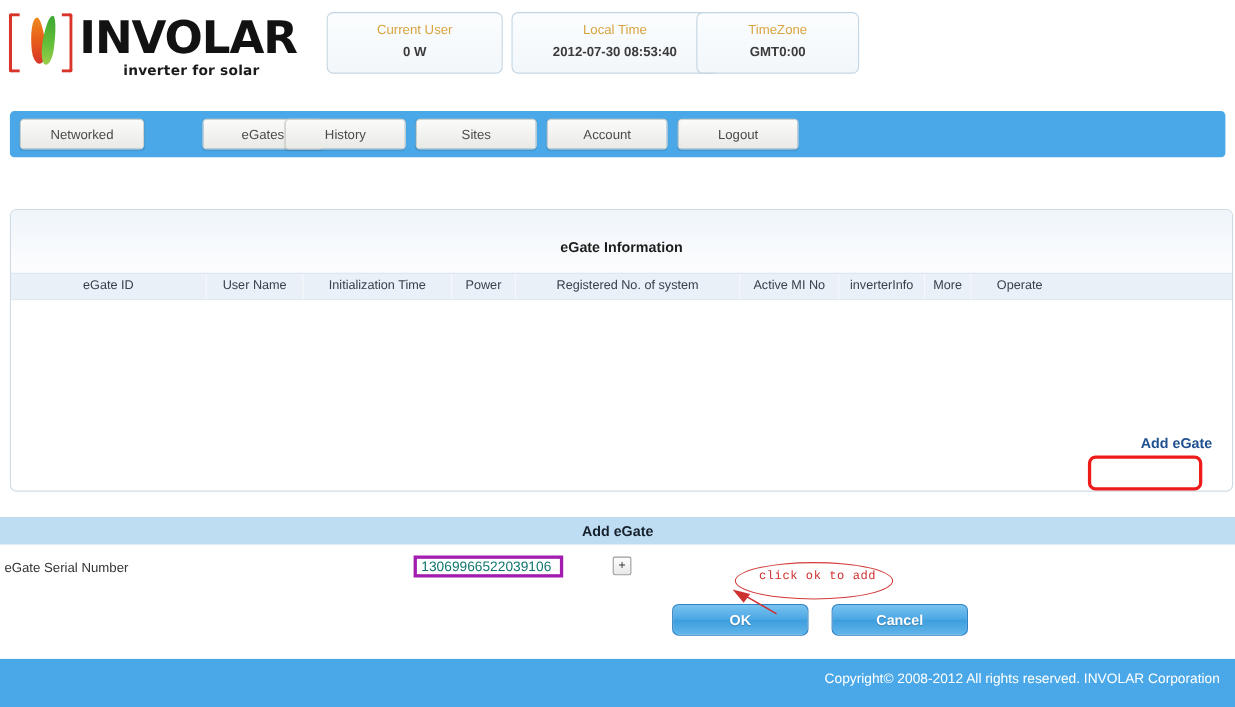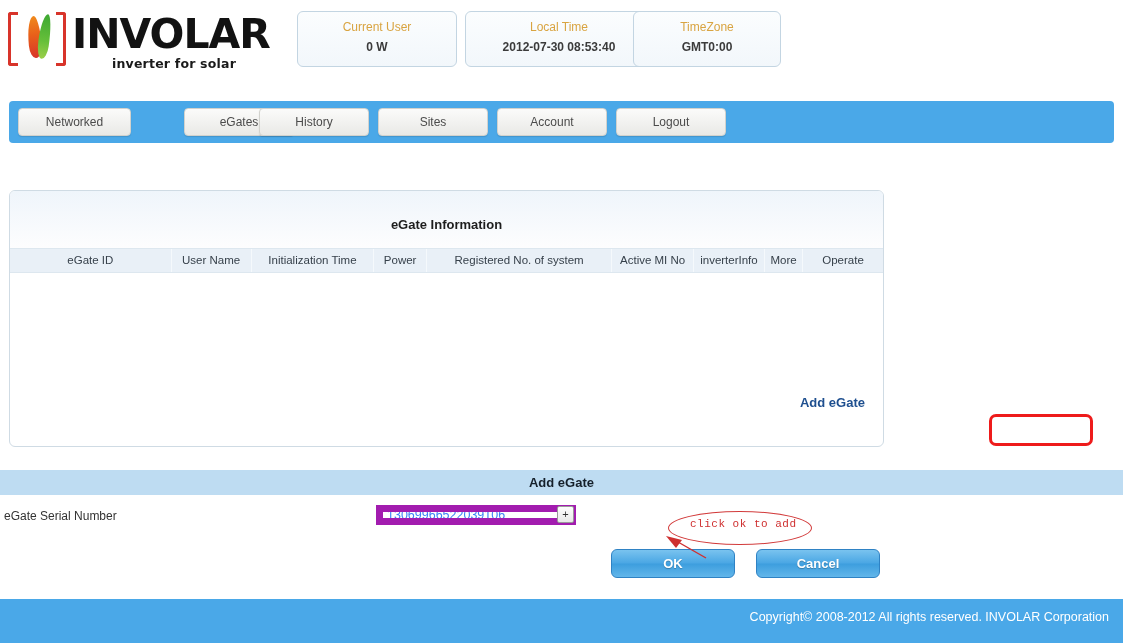--- a/index.html
+++ b/index.html
@@ -109,21 +109,21 @@
     background:linear-gradient(180deg,#fbfbfa 0%,#e9e9e6 100%);
     border:1px solid #d2d2cd;border-radius:4px;
     box-sizing:border-box;
     text-align:center;line-height:26px;
     font-size:12px;color:#4b4b4b;
     box-shadow:0 1px 1px rgba(0,0,0,.12);
   }
 
   
   .panel{
-    position:absolute;left:9px;top:190px;width:875px;height:257px;
+    position:absolute;left:9px;top:190px;width:1112px;height:257px;
     border:1px solid #cfdbe4;border-radius:6px;background:#fff;
     box-sizing:border-box;overflow:hidden;
   }
   .panel-title{
     height:57px;line-height:68px;text-align:center;
     background:linear-gradient(180deg,#eff5fb 0%,#fdfdfe 100%);
     font-size:13px;font-weight:bold;color:#1d1d1d;
   }
   .thead{
     height:23px;background:#e9f0f7;border-top:1px solid #dde7ef;border-bottom:1px solid #dde7ef;
@@ -147,23 +147,23 @@
   
   .form-head{
     position:absolute;left:0;top:470px;width:1123px;height:25px;
     background:#bedcf2;text-align:center;line-height:25px;
     font-size:13px;font-weight:bold;color:#15202b;
   }
   .form-label{
     position:absolute;left:4px;top:509px;font-size:12px;color:#333;
   }
   .sn-input{
-    position:absolute;left:376px;top:505px;width:200px;height:20px;
-    border:7px solid #a21caf;background:#fff;box-sizing:border-box;
-    font-family:"Liberation Sans", sans-serif;font-size:12.5px;color:#3b82f6;
+    position:absolute;left:376px;top:505px;width:136px;height:20px;
+    border:3px solid #a21caf;background:#fff;box-sizing:border-box;
+    font-family:"Liberation Sans", sans-serif;font-size:12.5px;color:#0f766e;
     padding:0 4px;line-height:18px;
   }
   .plus-btn{
     position:absolute;left:557px;top:506px;width:17px;height:17px;
     border:1px solid #9a9a9a;border-radius:2px;
     background:linear-gradient(180deg,#fdfdfd,#e9e9e9);
     font-size:11px;line-height:15px;text-align:center;color:#333;
     box-sizing:border-box;cursor:pointer;
   }
   .btn{

